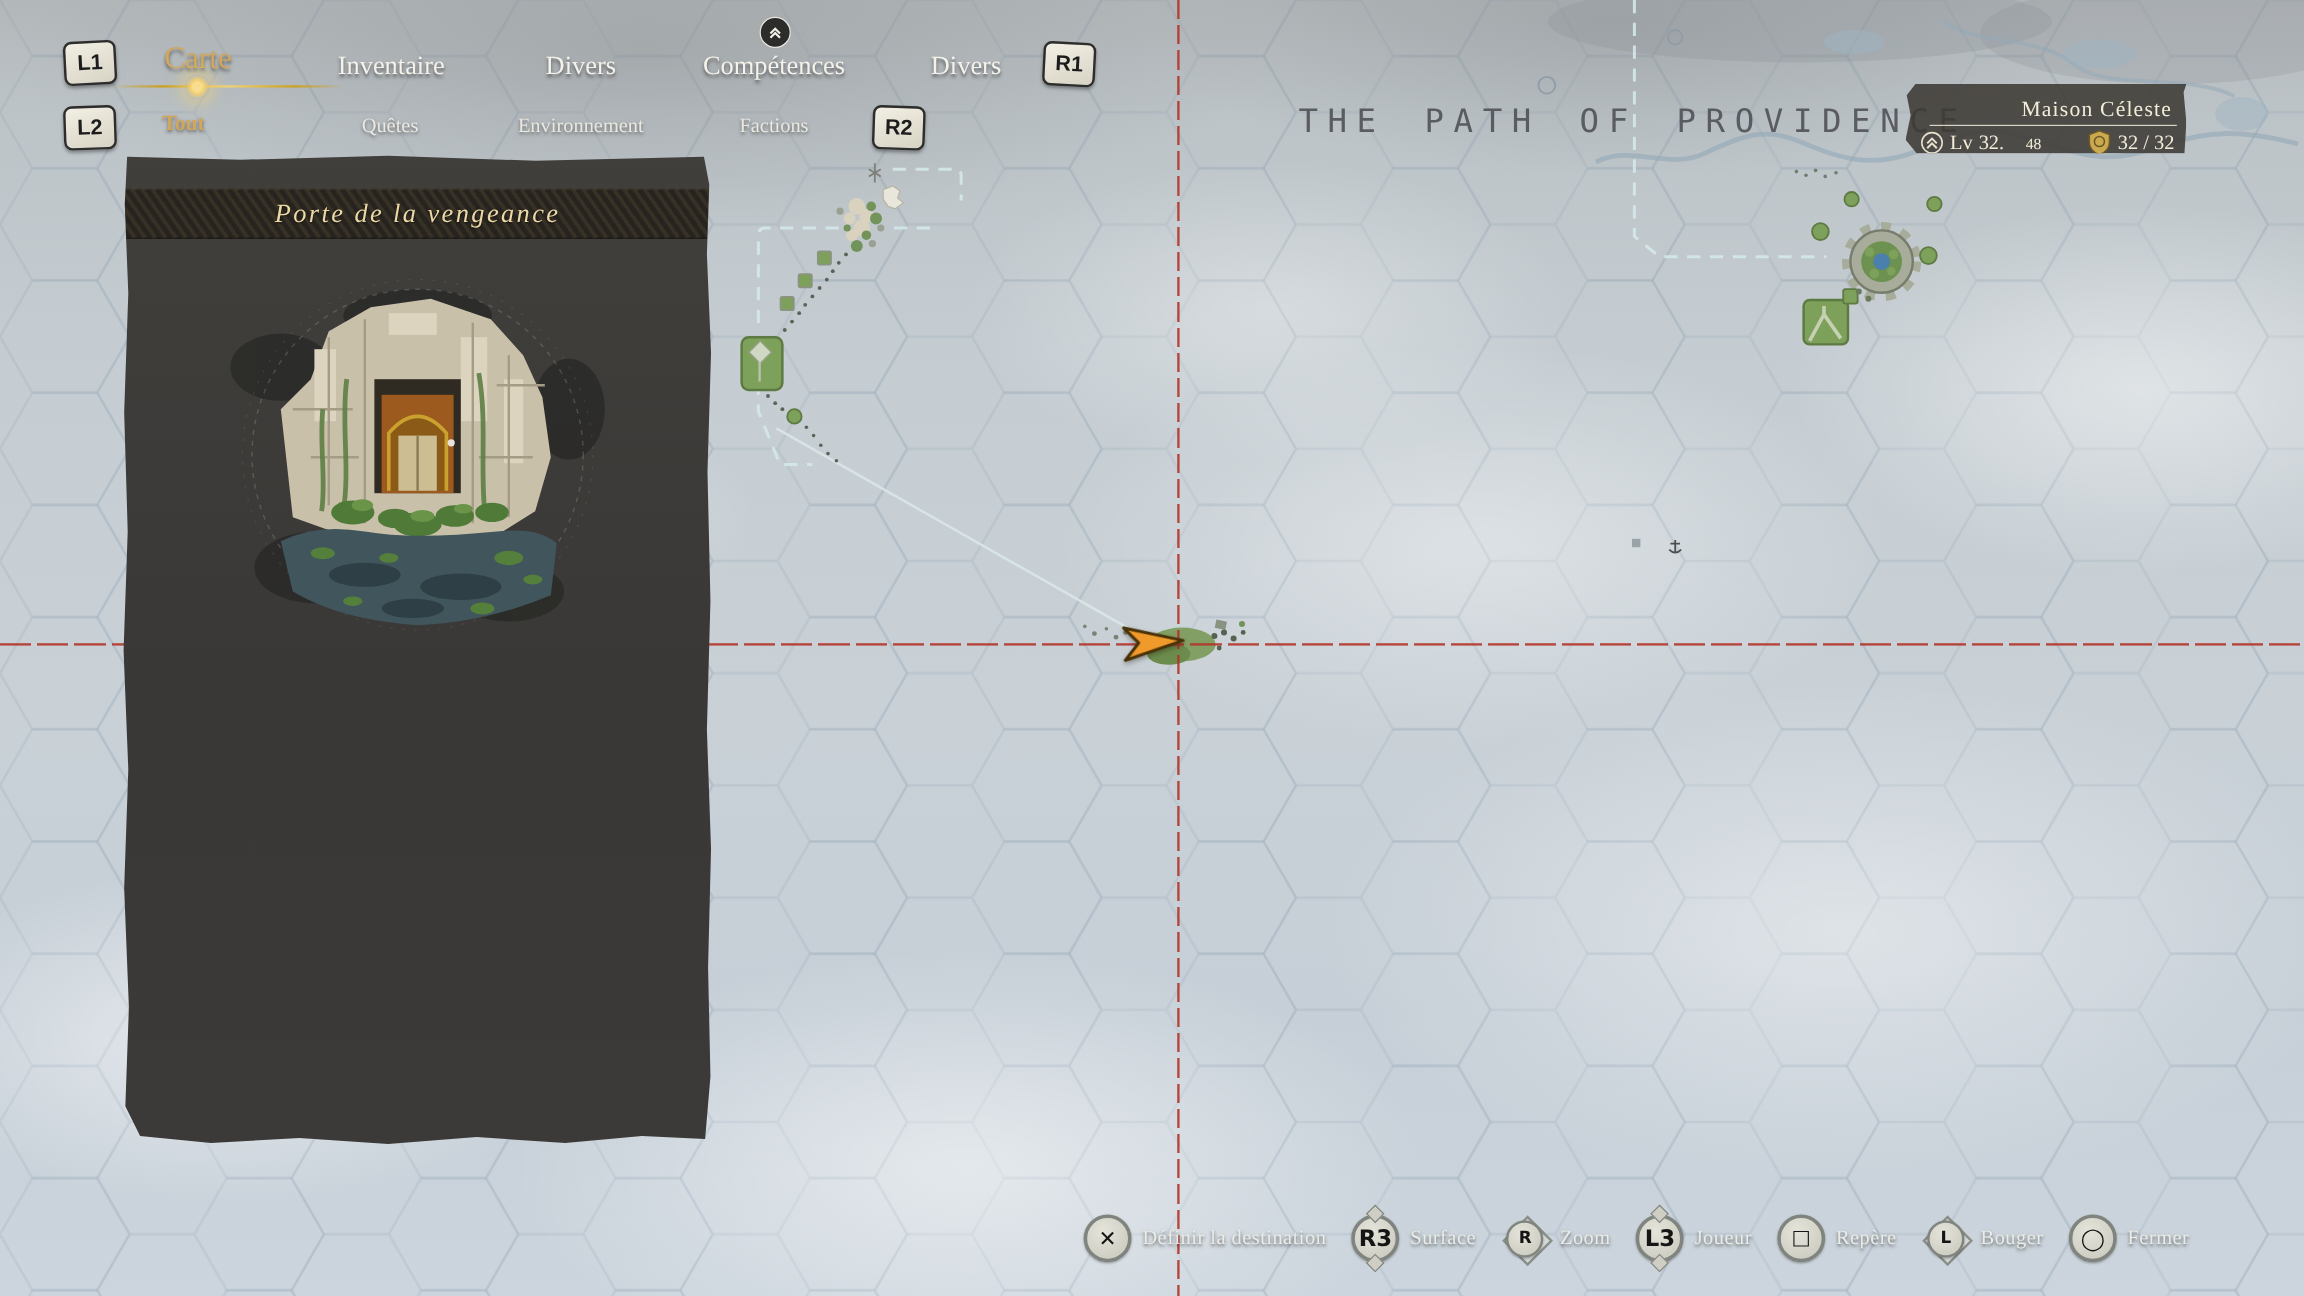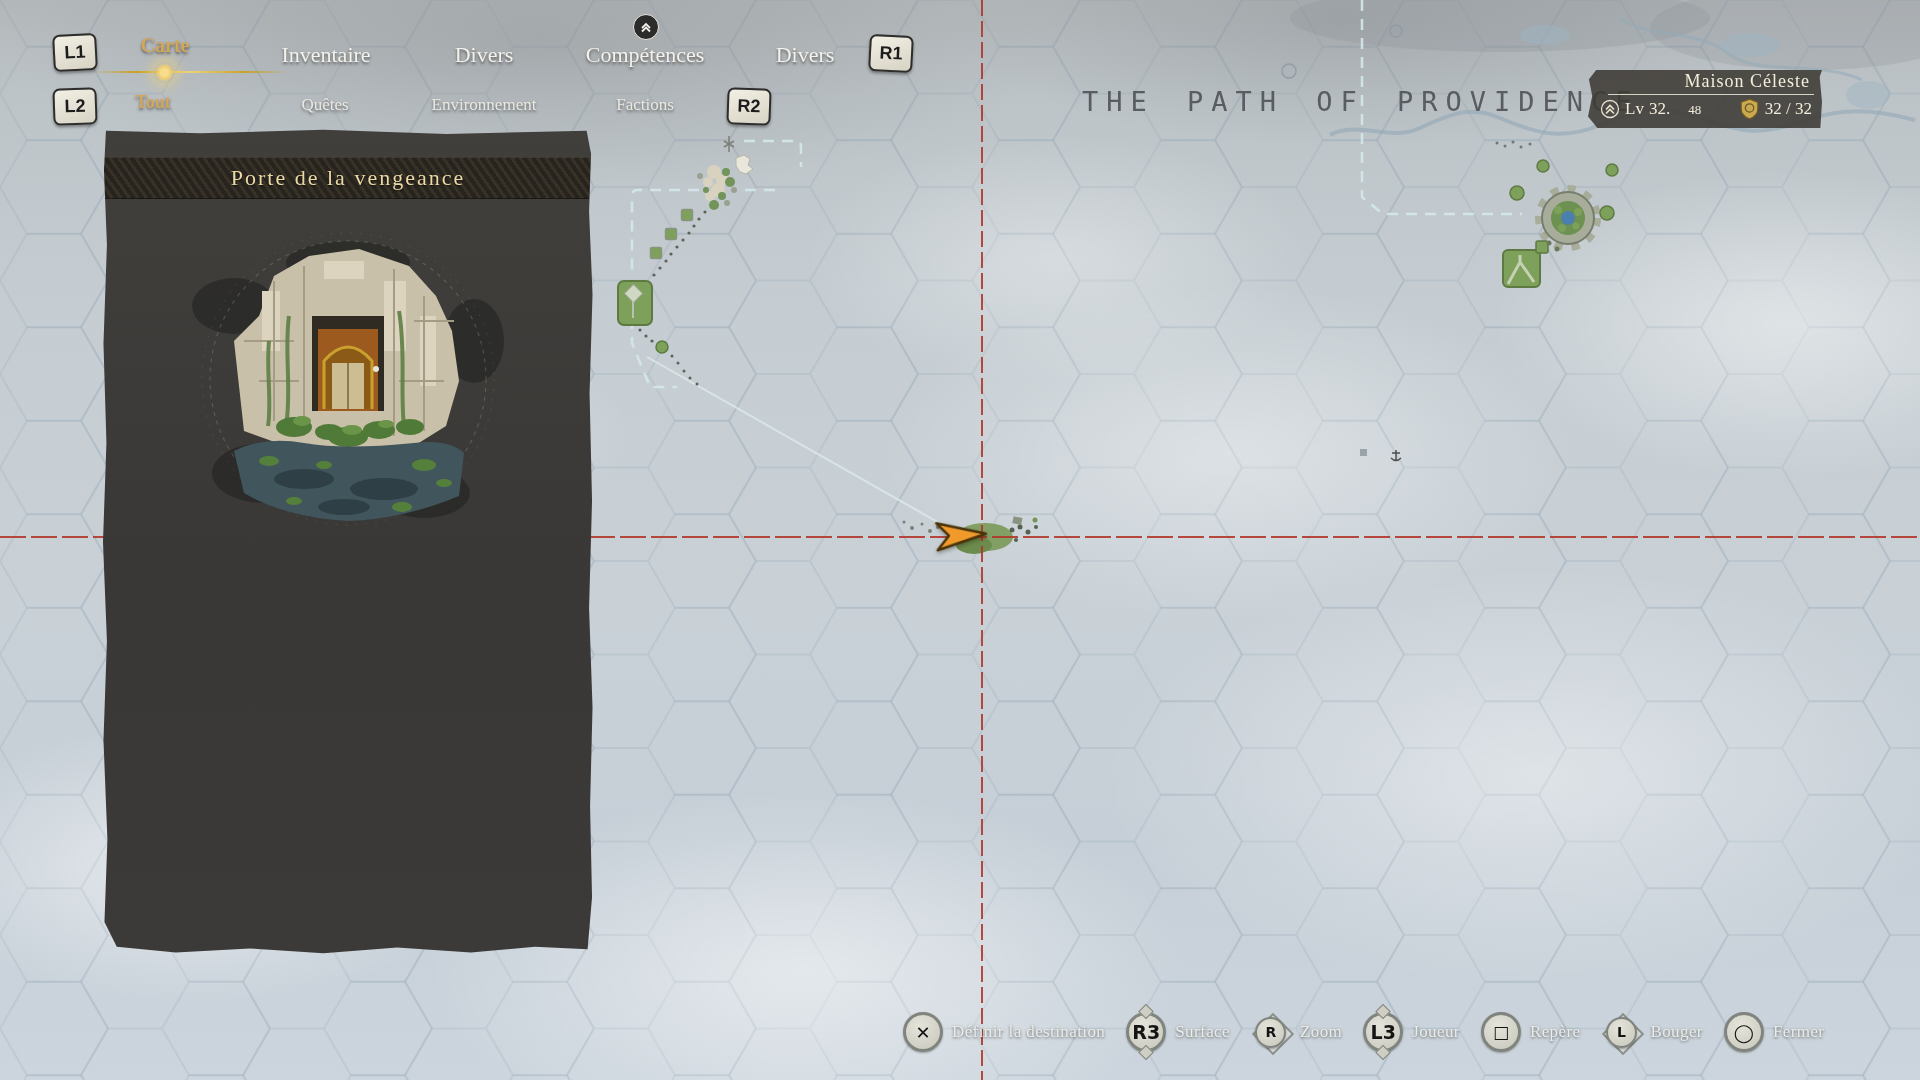--- a/index.html
+++ b/index.html
@@ -30,37 +30,37 @@
   .player-arrow{position:absolute;left:934px;top:518px;z-index:5;transform:rotate(-3deg);
     filter:drop-shadow(0 2px 2px rgba(40,30,10,.4));}
 
   
   .region-title{position:absolute;left:1082px;top:86px;z-index:6;
     font-family:"DejaVu Sans Mono",monospace;font-weight:normal;font-size:27px;
     letter-spacing:8px;word-spacing:8px;color:#52545a;opacity:.92;white-space:nowrap;}
   .loc-info{position:absolute;left:1588px;top:70px;width:234px;height:58px;z-index:7;
     background:rgba(61,58,52,.88);
     clip-path:polygon(3.5% 0,100% 0,99% 12%,100% 55%,99.3% 100%,4% 100%,0 80%,1.8% 45%,.4% 16%);}
-  .loc-name{text-align:right;padding:1px 12px 0 0;font-size:18px;line-height:1.15;color:#f2ecd9;letter-spacing:1px;}
+  .loc-name{text-align:right;padding:11px 12px 0 0;font-size:18px;line-height:1.15;color:#f2ecd9;letter-spacing:1px;}
   .loc-divider{margin:2px 8px 0 20px;height:1px;background:rgba(240,235,220,.85);}
   .loc-stats{display:flex;align-items:center;gap:5px;padding:3px 10px 0 12px;color:#f2ecd9;font-size:17px;}
   .loc-stats .spacer{flex:1;}
   .lv-frac{font-size:13px;margin-left:18px;}
 
   
   .topnav{position:absolute;inset:0;z-index:8;pointer-events:none;}
   .topnav>*{pointer-events:auto;}
   .keycap{position:absolute;display:flex;align-items:center;justify-content:center;
     width:40px;height:33px;border-radius:7px;border:2px solid #2e2d2b;
     background:linear-gradient(160deg,#f2efe4,#d7d3c4);
     font-family:"Liberation Sans",sans-serif;font-weight:bold;font-size:18px;color:#1c1c1c;
     box-shadow:0 2px 3px rgba(0,0,0,.35);}
   .tab{position:absolute;transform:translateX(-50%);white-space:nowrap;
     color:#f4f2ea;text-shadow:0 2px 3px rgba(15,15,15,.55);font-size:22px;cursor:pointer;}
-  .tab.active{color:#d3a75b;font-size:20px;font-weight:bold;}
+  .tab.active{color:#d3a75b;font-size:26px;font-weight:normal;}
   .subtab{position:absolute;transform:translateX(-50%);white-space:nowrap;
     color:#ebe8df;text-shadow:0 2px 3px rgba(15,15,15,.5);font-size:17px;cursor:pointer;}
   .subtab.active{color:#d3a75b;font-size:18px;font-weight:bold;}
   .tab-line{position:absolute;left:92px;top:71px;width:196px;height:2px;
     background:linear-gradient(90deg,rgba(201,162,39,0),#c9a227 22%,#eed27a 50%,#c9a227 78%,rgba(201,162,39,0));}
   .tab-orb{position:absolute;left:154px;top:62px;width:21px;height:21px;border-radius:50%;
     background:radial-gradient(circle,#fff8e2 0%,#f0c860 35%,rgba(240,200,96,.25) 60%,rgba(240,200,96,0) 72%);
     box-shadow:0 0 12px 4px rgba(238,210,122,.55);}
   .tab-orb::after{content:"";position:absolute;left:6px;top:6px;width:9px;height:9px;border-radius:50%;
     background:#f7dd8d;box-shadow:0 0 5px 2px rgba(247,221,141,.8);}
@@ -69,21 +69,21 @@
 
   
   .panel{position:absolute;left:102px;top:129px;width:492px;height:826px;z-index:7;
     background:linear-gradient(180deg,#403f3c,#393836 55%,#3b3a38);
     filter:drop-shadow(3px 5px 7px rgba(0,0,0,.35));
     clip-path:polygon(.8% .2%,20% .5%,45% .1%,70% .6%,98.5% .2%,99.4% 3%,99% 10%,99.7% 20%,99.1% 32%,99.6% 45%,99% 58%,99.7% 70%,99.2% 82%,99.6% 93%,98.7% 99.3%,88% 99%,75% 99.7%,60% 99.1%,45% 99.8%,30% 99.2%,15% 99.7%,3% 99%,.5% 96%,1.1% 86%,.3% 74%,1% 62%,.2% 50%,.9% 38%,.3% 26%,1% 14%,.4% 5%);}
   .panel-header{position:absolute;left:0;top:28px;width:100%;height:40px;
     background-color:#27241f;
     background-image:repeating-linear-gradient(55deg,rgba(88,74,52,.35) 0 3px,rgba(0,0,0,0) 3px 7px);
     display:flex;align-items:center;justify-content:center;
-    border-top:1px solid rgba(120,110,90,.25);border-bottom:1px solid rgba(0,0,0,.4);}
+    border-top:1px solid rgba(120,110,90,.25);border-bottom:1px solid rgba(0,0,0,.4);font-style:italic;}
   .panel-title{font-size:22px;color:#ecd9a6;letter-spacing:2px;text-shadow:0 1px 2px rgba(0,0,0,.6);}
   .panel-img{position:absolute;left:72px;top:92px;width:348px;height:310px;}
   .panel-desc{position:absolute;left:41px;top:420px;width:398px;
     font-size:15.5px;line-height:1.56;color:#d7ccb2;text-align:justify;word-spacing:2px;}
 
   
   .ctrlbar{position:absolute;left:903px;top:1011px;height:42px;z-index:8;
     display:flex;align-items:center;gap:21px;}
   .ctrl{display:flex;align-items:center;gap:9px;cursor:pointer;}
   .ctrl-label{font-size:17px;color:#ececе7;color:#ececE7;text-shadow:0 1px 3px rgba(10,10,10,.6);letter-spacing:.4px;}

